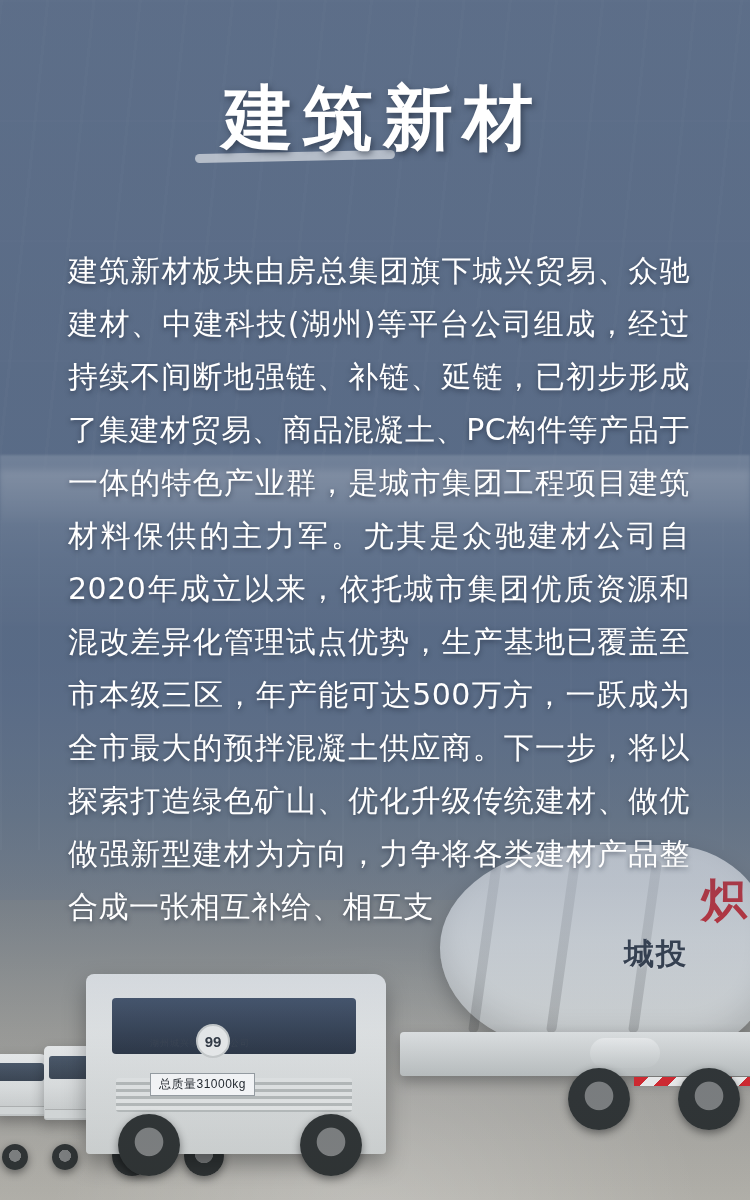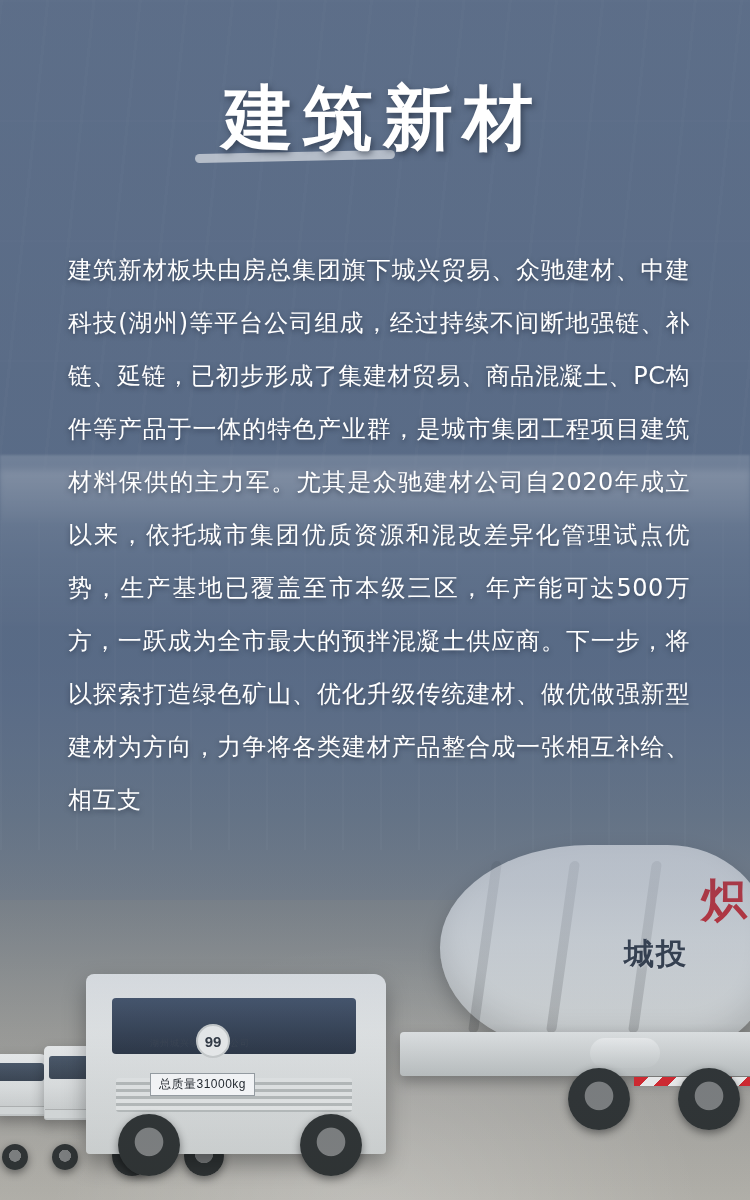--- a/index.html
+++ b/index.html
@@ -307,21 +307,21 @@
     transform: rotate(-1.2deg);
   }
 
   .body-text {
     position: absolute;
     top: 244px;
     left: 68px;
     right: 60px;
     color: #ffffff;
     font-family: "DejaVu Sans", "Liberation Sans", sans-serif;
-    font-size: 24px;
+    font-size: 30px;
     line-height: 53px;
     letter-spacing: .5px;
     text-align: justify;
     text-justify: inter-character;
     text-shadow: 0 2px 5px rgba(20,30,45,.55);
     white-space: pre-wrap;
   }
 </style>
 </head>
 <body>

